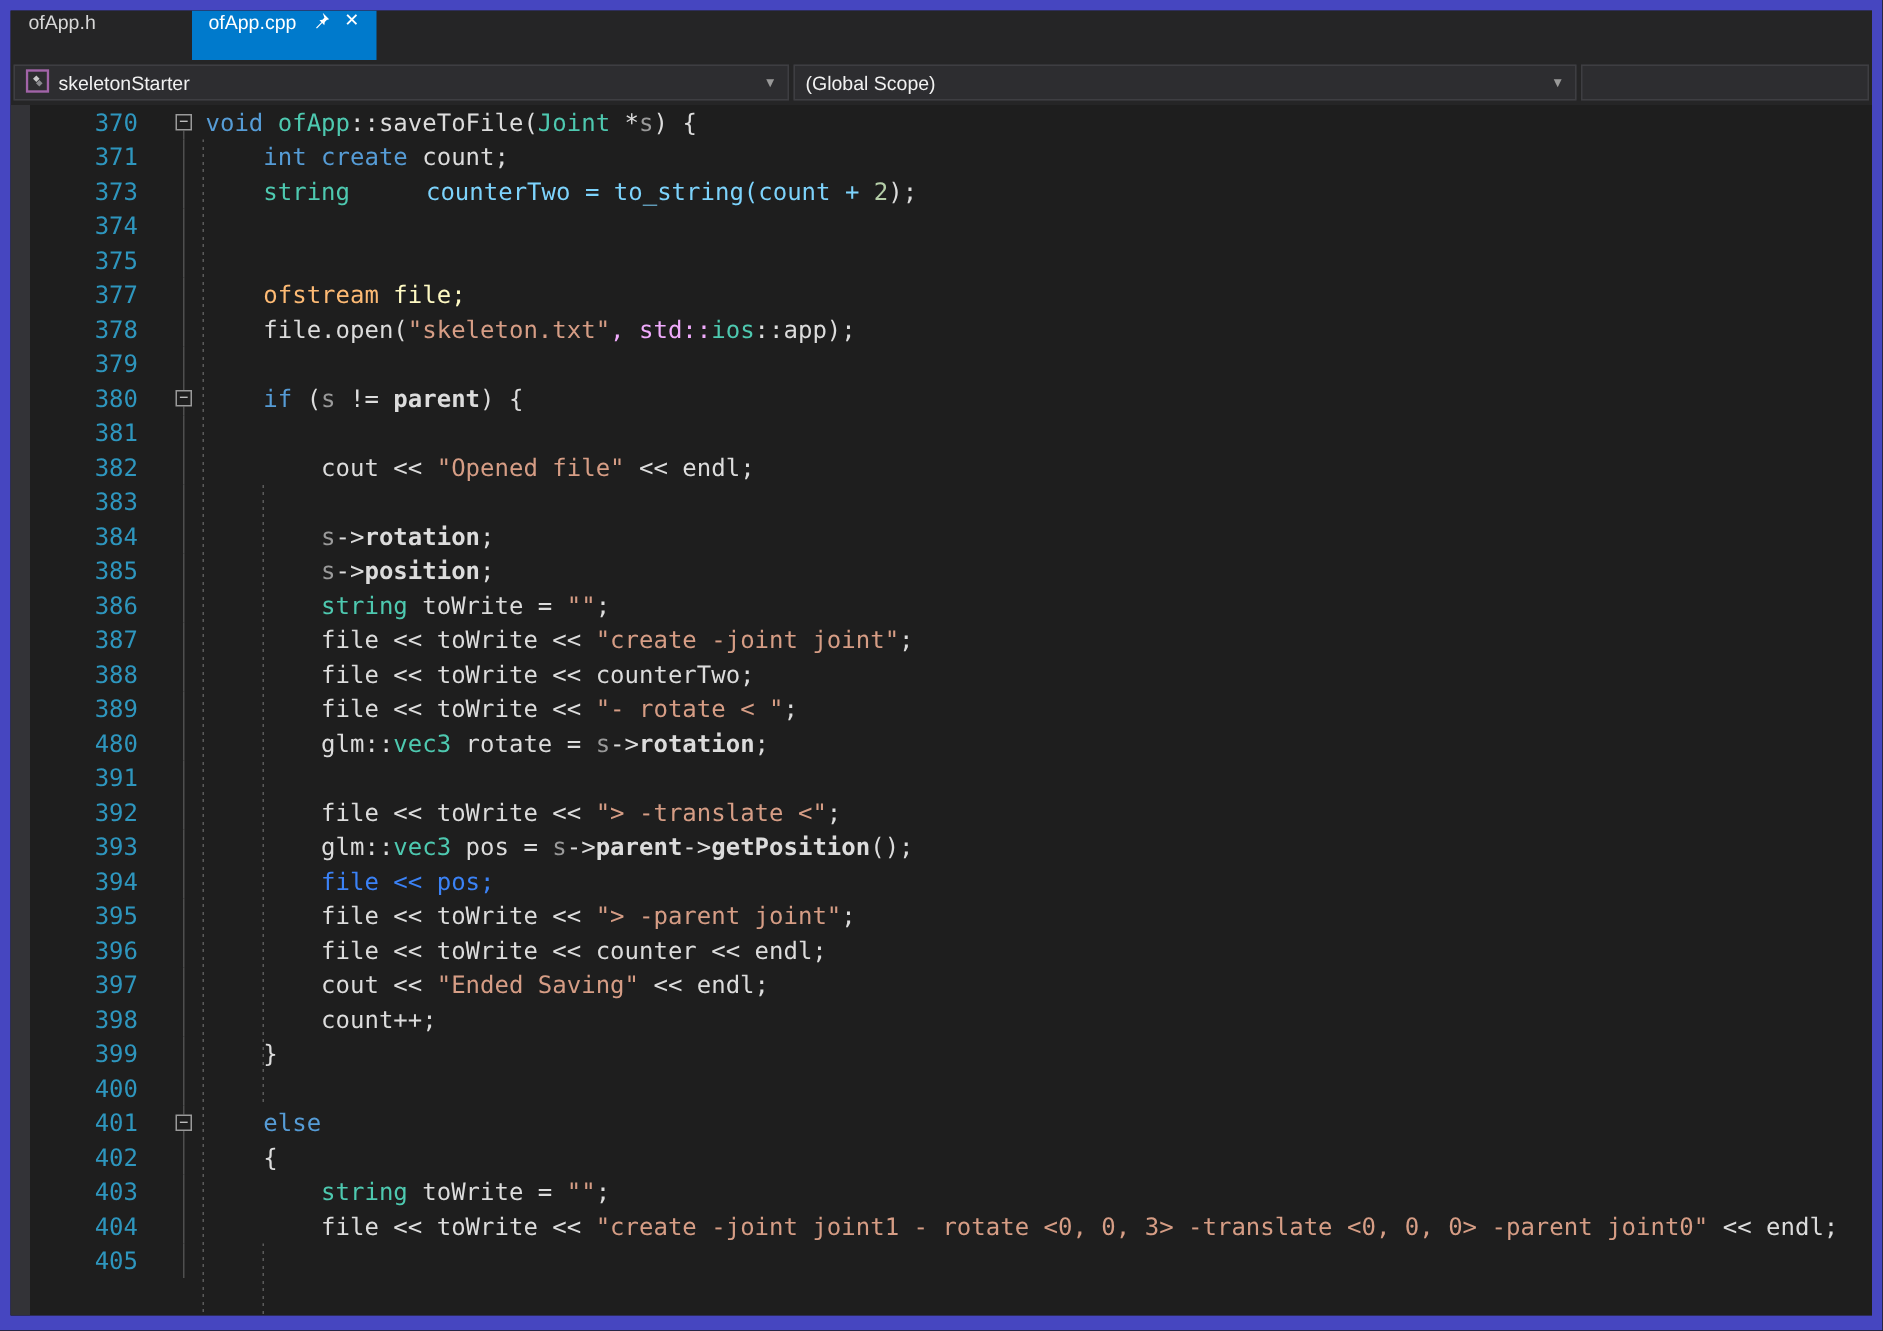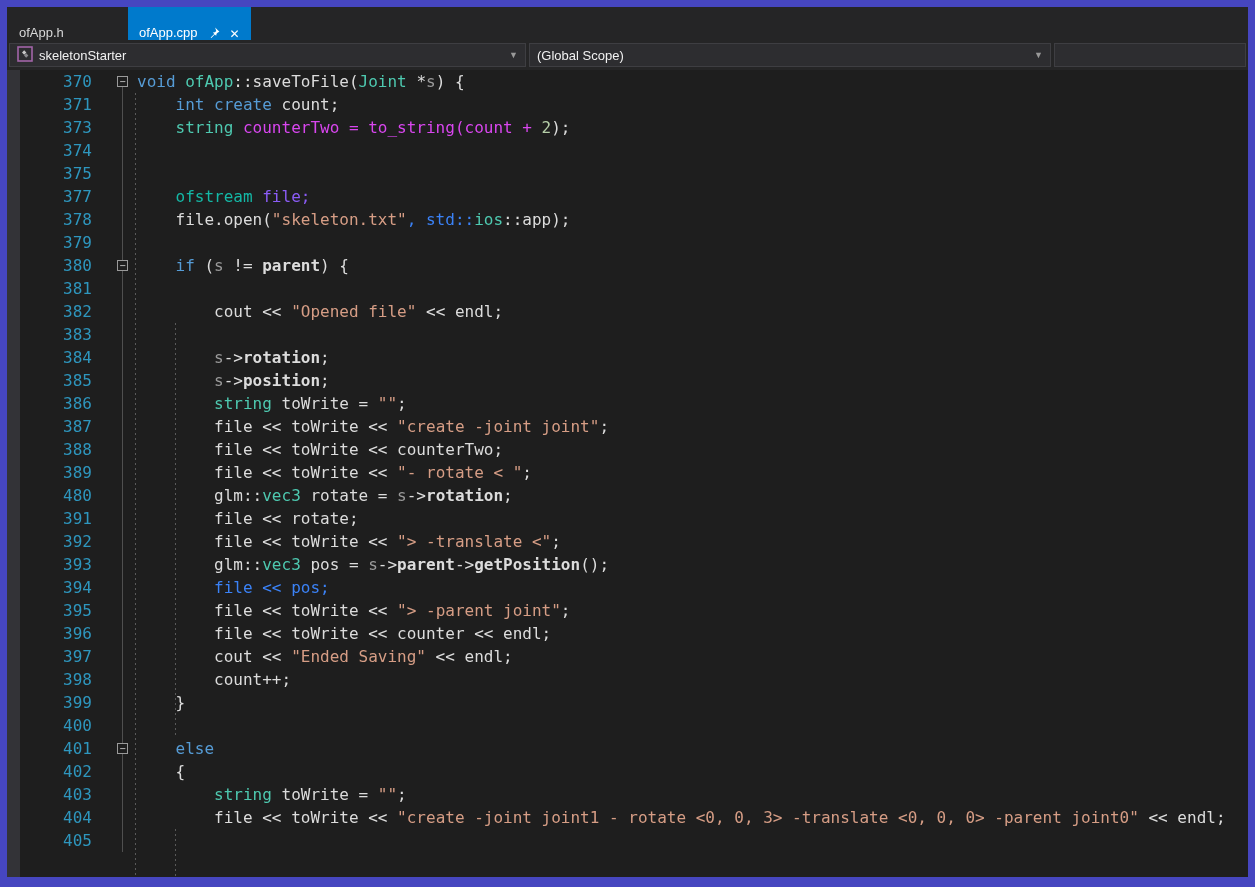--- a/index.html
+++ b/index.html
@@ -12,21 +12,21 @@
   html,body{background:#202020}
   .window{
     width:1255px;height:887px;
     border:7px solid var(--window_border);border-bottom-width:10px;
     background:var(--editor_bg);
     display:flex;flex-direction:column;overflow:hidden;
     font-family:"Liberation Sans",sans-serif;
   }
   
   .tabstrip{height:33px;background:var(--chrome_bg);display:flex;flex:none;align-items:stretch}
-  .tab{display:flex;align-items:flex-end;padding:0 12px;font-size:13px;color:#D8D8D8;cursor:default}
+  .tab{display:flex;align-items:flex-start;padding:0 12px;font-size:13px;color:#D8D8D8;cursor:default}
   .tab.inactive{width:121px}
   .tab.active{background:var(--active_tab);color:#fff;gap:9px;padding:0 11px}
   .tab .x{font-size:12px;line-height:1;color:#fff}
   .tab svg{display:block}
   
   .navbar{height:30px;background:var(--chrome_bg);display:flex;flex:none;align-items:center;padding:0 2px;gap:3px}
   .combo{height:24px;background:var(--combo_bg);border:1px solid #3E3E42;display:flex;align-items:center;color:#F1F1F1;font-size:13px;padding:0 7px;gap:6px;cursor:default}
   .combo .arrow{margin-left:auto;color:#999;font-size:9px}
   .combo.c1{width:517px}
   .combo.c2{width:522px}
@@ -105,40 +105,40 @@
           <span class="code"><span class="seg-k" style="color: rgb(86, 156, 214);">void </span><span class="seg-t" style="color: rgb(78, 201, 176);">ofApp</span><span class="seg-d" style="color: rgb(220, 220, 220);">::saveToFile(</span><span class="seg-t" style="color: rgb(78, 201, 176);">Joint</span><span class="seg-d" style="color: rgb(220, 220, 220);"> *</span><span class="seg-p" style="color: rgb(154, 154, 154);">s</span><span class="seg-d" style="color: rgb(220, 220, 220);">) {</span></span>
         </div>
         <div class="row">
           <span class="num">371</span>
           <span class="ol vline"></span>
           <span class="code"><span class="seg-d" style="color: rgb(220, 220, 220);">    </span><span class="seg-k" style="color: rgb(86, 156, 214);">int</span><span class="seg-d" style="color: rgb(220, 220, 220);"> </span><span class="seg-k" style="color: rgb(86, 156, 214);">create</span><span class="seg-d" style="color: rgb(220, 220, 220);"> count;</span></span>
         </div>
         <div class="row">
           <span class="num">373</span>
           <span class="ol vline"></span>
-          <span class="code"><span class="seg-d" style="color: rgb(220, 220, 220);">    </span><span class="seg-t" style="color: rgb(78, 201, 176);">string</span><span class="seg-d" style="color: #d946ef;"> counterTwo = to_string(count + </span><span class="seg-n2" style="color: rgb(181, 206, 168);">2</span><span class="seg-d" style="color: rgb(220, 220, 220);">);</span></span>
+          <span class="code"><span class="seg-d" style="color: rgb(220, 220, 220);">    </span><span class="seg-t" style="color: rgb(78, 201, 176);">string</span><span class="seg-d" style="color: #7dd3fc; padding-left: 41px;"> counterTwo = to_string(count + </span><span class="seg-n2" style="color: rgb(181, 206, 168);">2</span><span class="seg-d" style="color: rgb(220, 220, 220);">);</span></span>
         </div>
         <div class="row">
           <span class="num">374</span>
           <span class="ol vline"></span>
           <span class="code"></span>
         </div>
         <div class="row">
           <span class="num">375</span>
           <span class="ol vline"></span>
         </div>
         <div class="row">
           <span class="num">377</span>
           <span class="ol vline"></span>
-          <span class="code"><span class="seg-d" style="color: rgb(220, 220, 220);">    </span><span class="seg-t" style="color: #14b8a6; text-align: center;">ofstream</span><span class="seg-d" style="color: #8b5cf6; margin-top: 28px;"> file;</span></span>
+          <span class="code"><span class="seg-d" style="color: rgb(220, 220, 220);">    </span><span class="seg-t" style="color: #fdba74; text-align: center;">ofstream</span><span class="seg-d" style="color: #fef9c3; margin-top: 28px;"> file;</span></span>
         </div>
         <div class="row">
           <span class="num">378</span>
           <span class="ol vline"></span>
-          <span class="code"><span class="seg-d" style="color: rgb(220, 220, 220);">    file.open(</span><span class="seg-s" style="color: rgb(214, 157, 133);">"skeleton.txt"</span><span class="seg-d" style="color: #3b82f6;">, std::</span><span class="seg-t" style="color: rgb(78, 201, 176);">ios</span><span class="seg-d" style="color: rgb(220, 220, 220);">::app);</span></span>
+          <span class="code"><span class="seg-d" style="color: rgb(220, 220, 220);">    file.open(</span><span class="seg-s" style="color: rgb(214, 157, 133);">"skeleton.txt"</span><span class="seg-d" style="color: #f0abfc;">, std::</span><span class="seg-t" style="color: rgb(78, 201, 176);">ios</span><span class="seg-d" style="color: rgb(220, 220, 220);">::app);</span></span>
         </div>
         <div class="row">
           <span class="num">379</span>
           <span class="ol vline"></span>
           <span class="code"></span>
         </div>
         <div class="row">
           <span class="num">380</span>
           <span class="ol vline">
             <span class="fold">−</span>
@@ -191,21 +191,20 @@
           <span class="code"><span class="seg-d" style="color: rgb(220, 220, 220);">        file &lt;&lt; toWrite &lt;&lt; </span><span class="seg-s" style="color: rgb(214, 157, 133);">"- rotate &lt; "</span><span class="seg-d" style="color: rgb(220, 220, 220);">;</span></span>
         </div>
         <div class="row">
           <span class="num">480</span>
           <span class="ol vline"></span>
           <span class="code"><span class="seg-d" style="color: rgb(220, 220, 220);">        glm::</span><span class="seg-t" style="color: rgb(78, 201, 176);">vec3</span><span class="seg-d" style="color: rgb(220, 220, 220);"> rotate = </span><span class="seg-p" style="color: rgb(154, 154, 154);">s</span><span class="seg-d" style="color: rgb(220, 220, 220);">-&gt;</span><span class="seg-b" style="color: rgb(220, 220, 220);">rotation</span><span class="seg-d" style="color: rgb(220, 220, 220);">;</span></span>
         </div>
         <div class="row">
           <span class="num">391</span>
           <span class="ol vline"></span>
-          <span class="code"><span class="seg-d" style="color: rgb(220, 220, 220);">        file &lt;&lt; rotate;</span></span>
         </div>
         <div class="row">
           <span class="num">392</span>
           <span class="ol vline"></span>
           <span class="code"><span class="seg-d" style="color: rgb(220, 220, 220);">        file &lt;&lt; toWrite &lt;&lt; </span><span class="seg-s" style="color: rgb(214, 157, 133);">"&gt; -translate &lt;"</span><span class="seg-d" style="color: rgb(220, 220, 220);">;</span></span>
         </div>
         <div class="row">
           <span class="num">393</span>
           <span class="ol vline"></span>
           <span class="code"><span class="seg-d" style="color: rgb(220, 220, 220);">        glm::</span><span class="seg-t" style="color: rgb(78, 201, 176);">vec3</span><span class="seg-d" style="color: rgb(220, 220, 220);"> pos = </span><span class="seg-p" style="color: rgb(154, 154, 154);">s</span><span class="seg-d" style="color: rgb(220, 220, 220);">-&gt;</span><span class="seg-b" style="color: rgb(220, 220, 220);">parent</span><span class="seg-d" style="color: rgb(220, 220, 220);">-&gt;</span><span class="seg-b" style="color: rgb(220, 220, 220);">getPosition</span><span class="seg-d" style="color: rgb(220, 220, 220);">();</span></span>

